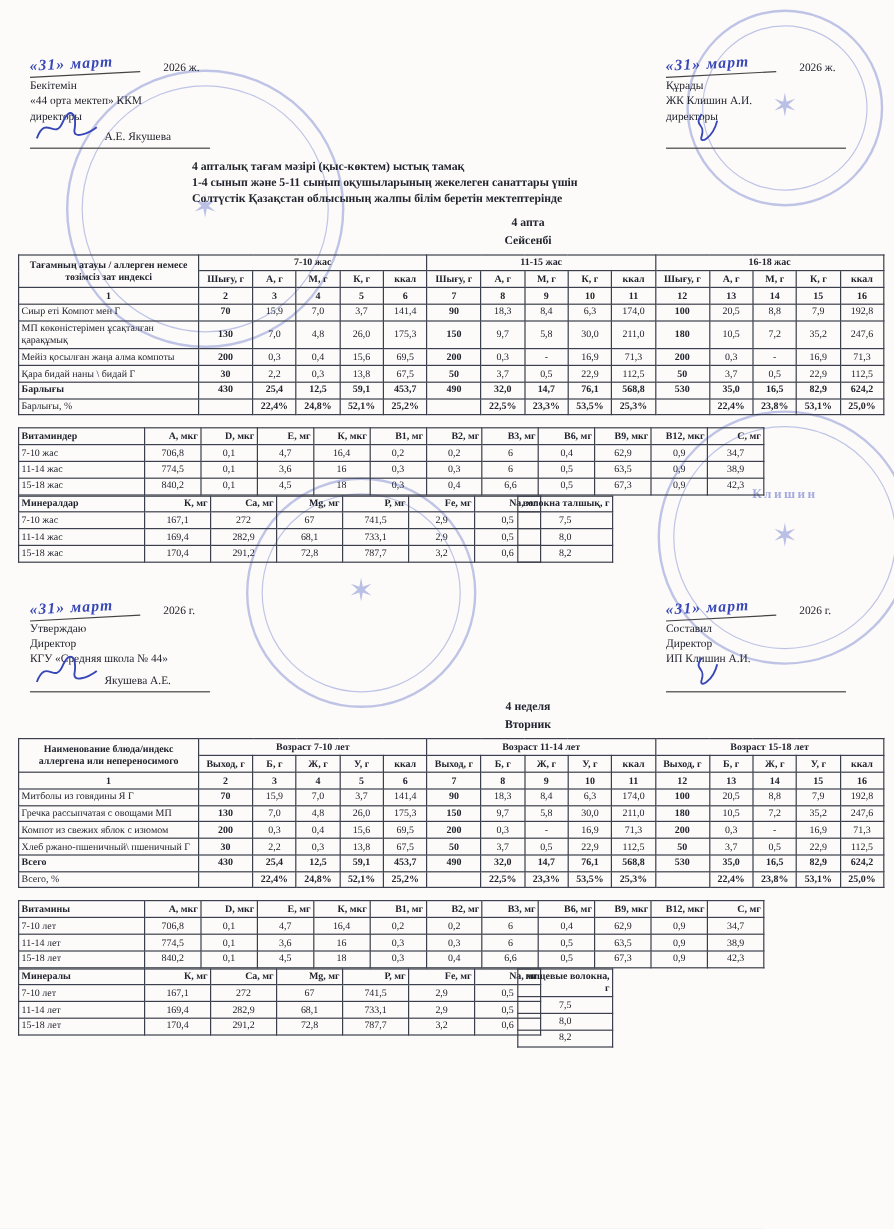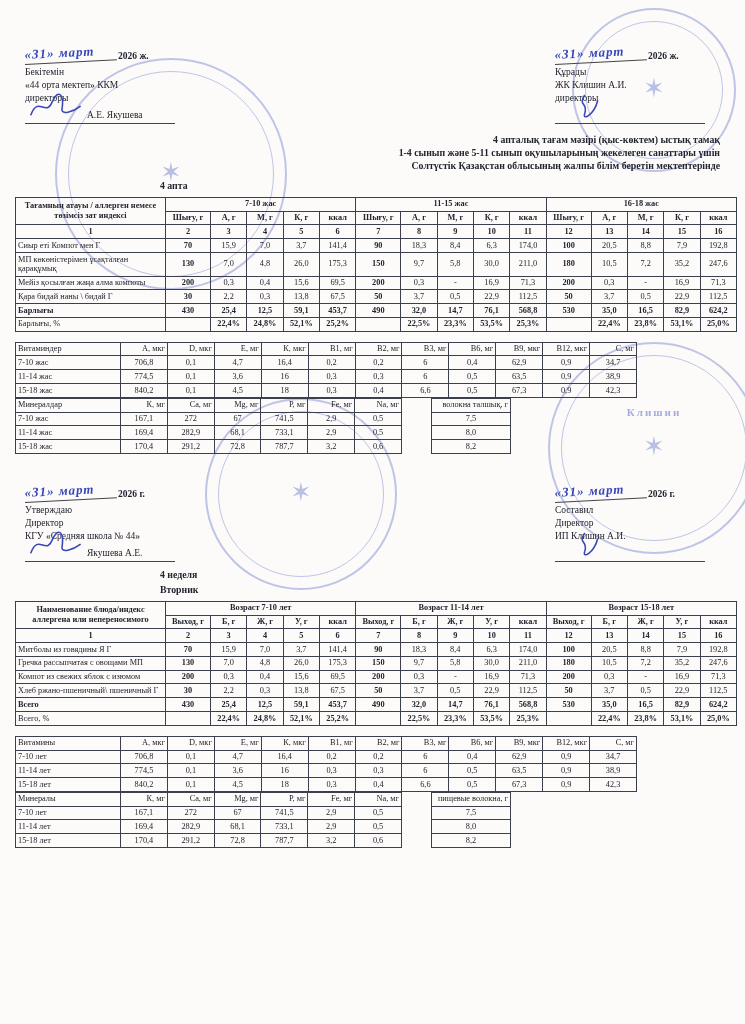--- a/index.html
+++ b/index.html
@@ -9,63 +9,63 @@
 
   
   .hdr-row{display:flex;align-items:flex-start;position:relative;}
   .hdr-block{font-size:9.5px;line-height:1.35;position:relative;z-index:2;}
   .hdr-left{margin-left:10px;width:215px;}
   .hdr-right{margin-left:auto;margin-right:12px;width:170px;}
   .dateline{white-space:nowrap;margin-bottom:2px;height:18px;}
   .hand{display:inline-block;min-width:92px;border-bottom:1px solid #444;
         color:#3747b8;font-style:italic;font-size:13px;font-weight:bold;
         transform:rotate(-3deg);transform-origin:left bottom;letter-spacing:1px;}
-  .yr{font-size:9.5px;font-weight:bold;margin-left:1px;}
+  .yr{font-size:9.5px;font-weight:normal;margin-left:19px;}
   .signline{position:relative;border-bottom:1px solid #444;width:150px;height:16px;margin-top:3px;text-align:center;}
   .sig{position:absolute;left:2px;top:-14px;width:74px;height:28px;z-index:3;}
   .signer{position:absolute;left:62px;top:2px;font-size:9.5px;}
 
   
   .stamp{position:absolute;border-radius:50%;border:2px solid rgba(84,99,198,.45);
          opacity:.8;z-index:1;pointer-events:none;}
   .stamp::before{content:"";position:absolute;inset:11px;border:1px solid rgba(84,99,198,.45);border-radius:50%;}
   .stamp::after{content:"✶";position:absolute;left:50%;top:50%;transform:translate(-50%,-55%);
          color:rgba(84,99,198,.5);font-size:26px;}
   .stamp .stamp-word{position:absolute;left:50%;top:30%;transform:translateX(-50%);
          color:rgba(84,99,198,.65);font-size:11px;font-weight:bold;letter-spacing:2px;}
 
   
-  .title-block{margin:10px 0 2px 145px;width:560px;text-align:right;
+  .title-block{margin:10px 0 2px 145px;width:560px;text-align:left;
                font-size:9.8px;font-weight:bold;line-height:1.32;position:relative;z-index:2;}
-  .week-day{margin:6px 0 2px 145px;width:560px;
+  .week-day{margin:6px 0 2px 145px;width:560px;text-align:center;
             font-size:9.8px;font-weight:bold;line-height:1.5;position:relative;z-index:2;}
 
   
   table{border-collapse:collapse;position:relative;z-index:2;}
   td,th{border:1px solid #3c3f4d;font-size:8.3px;padding:1.5px 2px;text-align:center;
         vertical-align:middle;line-height:1.18;}
   th{font-weight:bold;}
   .menu-table{width:722px;table-layout:fixed;margin-top:3px;}
   .menu-table col.c-name{width:150px;}
   .menu-table col.c-out{width:45px;}
   .menu-table tbody td:first-child{text-align:left;}
   .menu-table tbody td:nth-child(2),
   .menu-table tbody td:nth-child(7),
   .menu-table tbody td:nth-child(12){font-weight:bold;}
   tr.num td{font-weight:bold;text-align:center !important;}
   tr.total td{font-weight:bold;margin-top:35px;}
   tr.pct td{font-weight:bold;}
   tr.pct td:first-child{font-weight:normal;}
-  tr.hdr td{font-weight:normal;text-align:right;}
+  tr.hdr td{font-weight:bold;text-align:right;}
 
   .vm-wrap{position:relative;margin-top:10px;}
   .vit-table,.min-table{width:622px;table-layout:fixed;}
   .vit-table col.c-lab,.min-table col.c-lab{width:105px;}
   .vit-table tbody td:first-child,.min-table tbody td:first-child{text-align:left;}
-  .min-table{width:387px;}
+  .min-table{width:436px;}
   .min-wrap{position:relative;}
   .fiber-table{position:absolute;left:416px;top:0;width:80px;table-layout:fixed;}
 
   .sect-gap{height:30px;}
 </style>
 </head>
 <body>
 
 <div class="page">
 
@@ -108,20 +108,21 @@
       </div>
     </div>
 
     <div class="title-block">
       <div>4 апталық тағам мәзірі (қыс-көктем) ыстық тамақ</div>
       <div>1-4 сынып және 5-11 сынып оқушыларының жекелеген санаттары үшін</div>
       <div>Солтүстік Қазақстан облысының жалпы білім беретін мектептерінде</div>
     </div>
     <div class="week-day">
       <div>4 апта</div>
+      <div>Сейсенбі</div>
     </div>
 
     <table class="menu-table">
       <colgroup>
         <col class="c-name">
           <col class="c-out">
           <col>
           <col>
           <col>
           <col>

